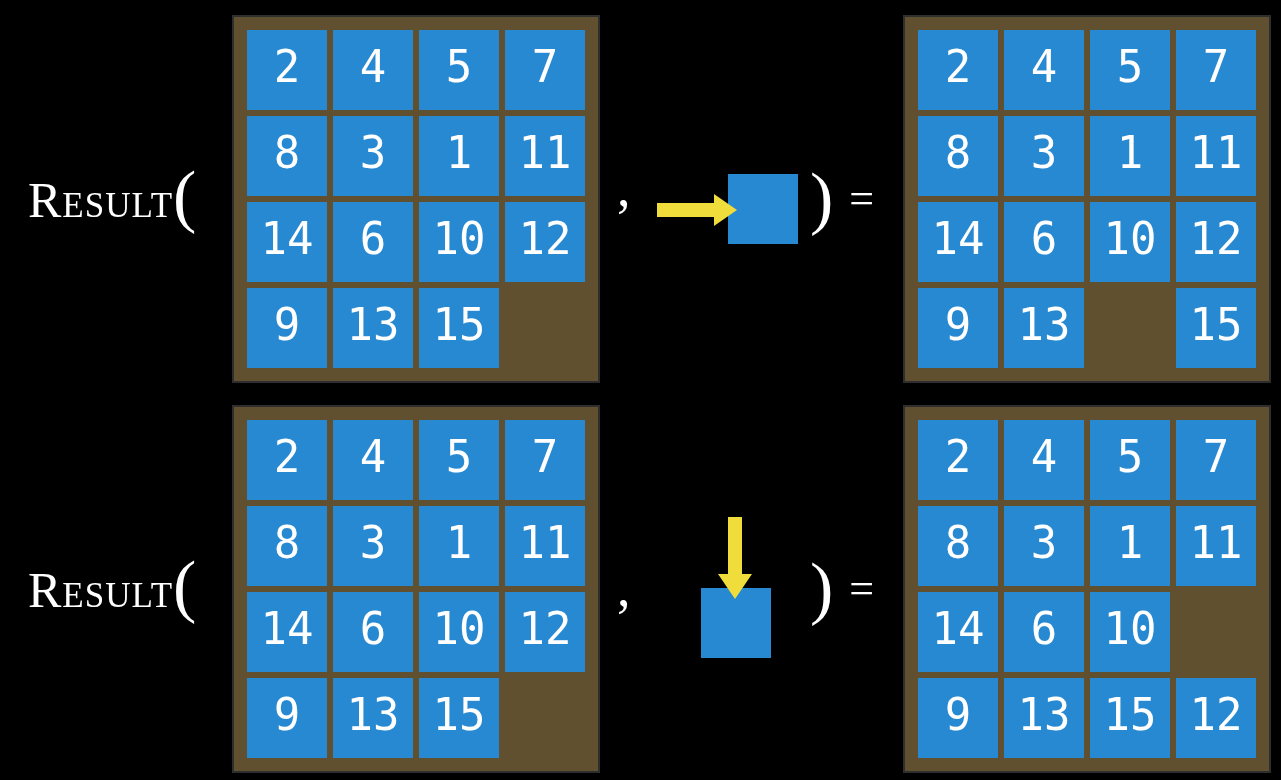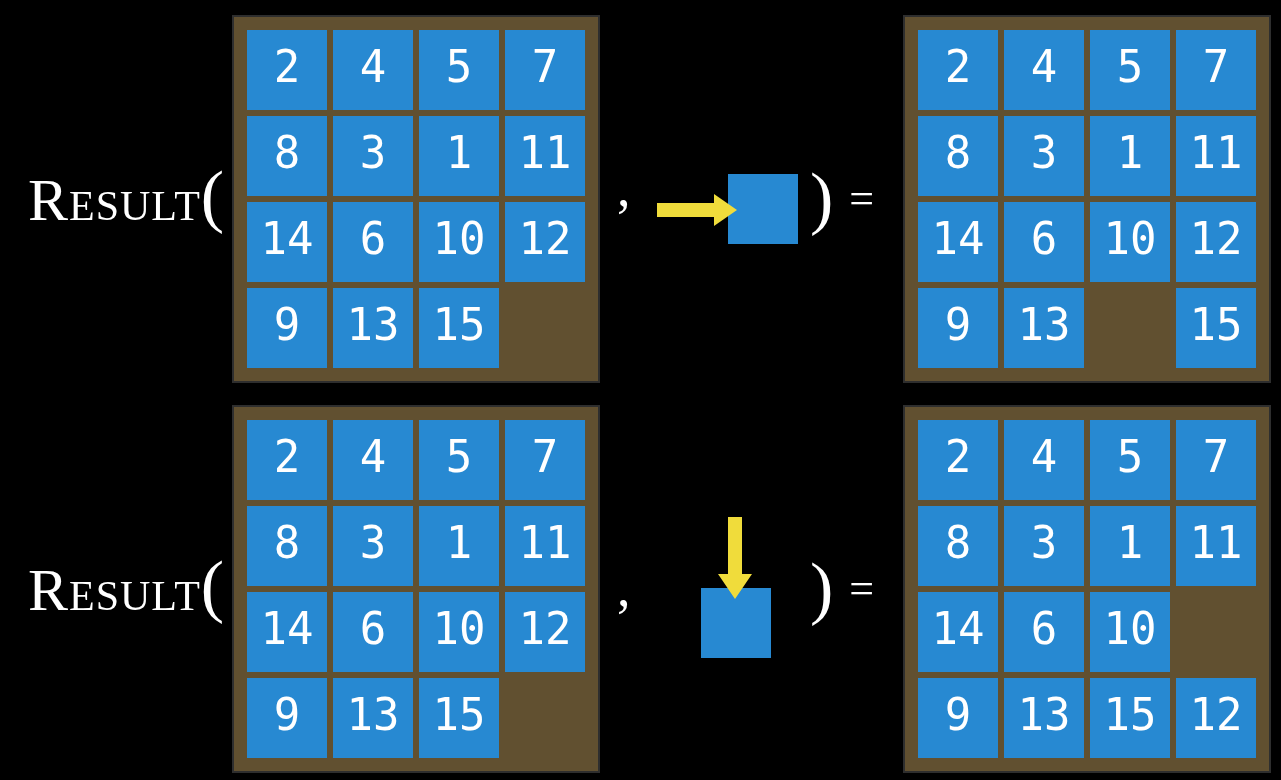--- a/index.html
+++ b/index.html
@@ -18,21 +18,21 @@
 
   
   .fn {
     position: absolute;
     display: flex;
     align-items: center;
     height: 66px;
     color: var(--text, #ffffff);
   }
   .fn-name {
-    font-size: 60px;
+    font-size: 50px;
     font-variant: small-caps;
     letter-spacing: 1px;
     line-height: 1;
   }
   .paren {
     font-size: 70px;
     font-weight: 400;
     line-height: 0.9;
     transform: translateY(-5px);
   }

